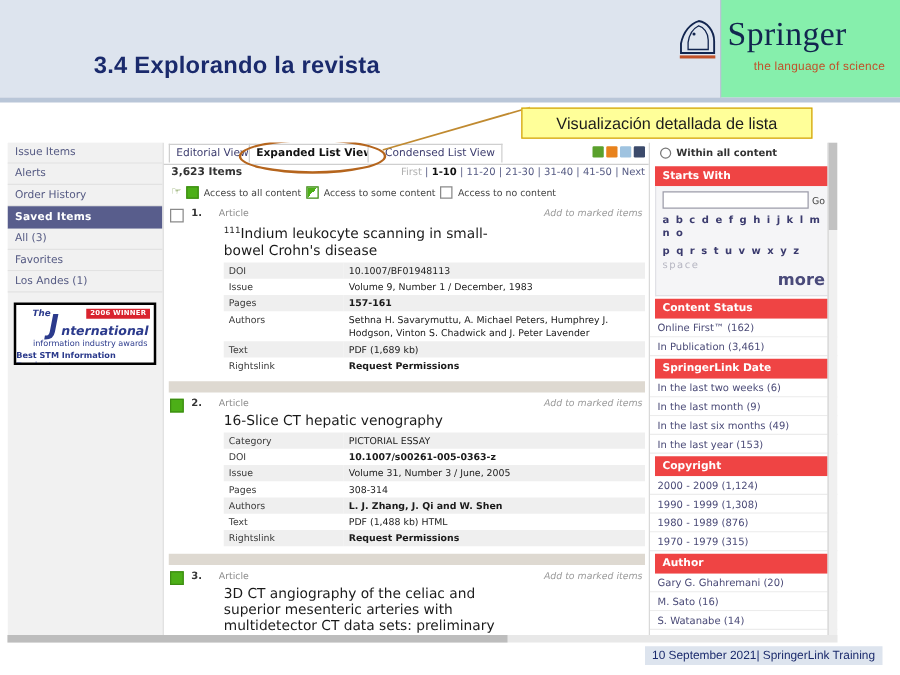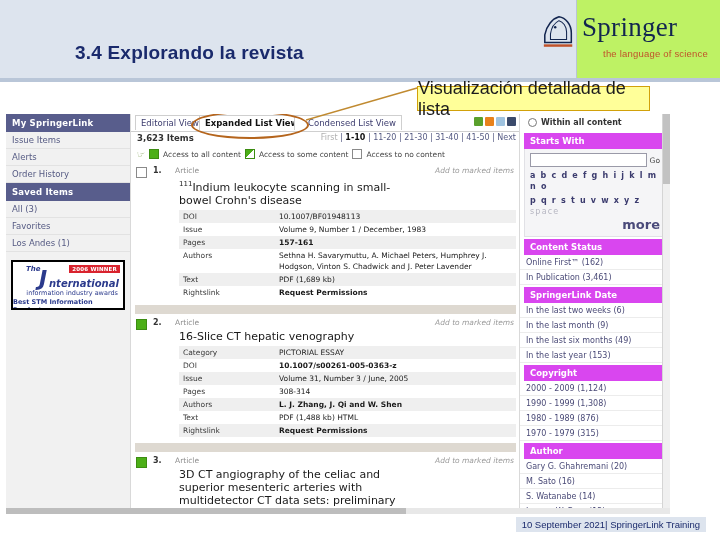--- a/index.html
+++ b/index.html
@@ -10,21 +10,21 @@
     position:relative;
   }
 
   
   .slide-header{
     position:absolute;left:0;top:0;width:720px;height:78px;
     background:#dde4ee;
   }
   .header-right{
     position:absolute;right:0;top:0;width:144px;height:78px;
-    background:#bef264;border-left:1px solid #b9c4d4;
+    background:#86efac;border-left:1px solid #b9c4d4;
     box-sizing:border-box;
   }
   .header-rule{
     position:absolute;left:0;top:78px;width:720px;height:4px;
     background:#b9c6d8;
   }
   .slide-title{
     position:absolute;left:75px;top:42px;
     font-size:19px;font-weight:bold;color:#1a2a6c;
     letter-spacing:.2px;white-space:nowrap;
@@ -43,21 +43,21 @@
     font-size:9.5px;color:#c0522a;letter-spacing:.2px;
   }
   .knight{position:absolute;left:6px;top:0;width:38px;height:36px;}
 
   
   .callout{
     position:absolute;left:417px;top:86px;width:233px;height:25px;
     background:#ffff99;border:1.6px solid #d2a10a;
     box-sizing:border-box;
     display:flex;align-items:center;justify-content:center;
-    font-size:18px;color:#1c1c1c;z-index:40;
+    font-size:13px;color:#1c1c1c;z-index:40;
   }
   .callout-line{
     position:absolute;left:306px;top:82px;width:120px;height:40px;z-index:39;
   }
 
   
   .shot{
     position:absolute;left:6px;top:114px;width:664px;height:394px;
     background:#ffffff;overflow:hidden;
     font-family:"DejaVu Sans","Liberation Sans",sans-serif;
@@ -155,21 +155,21 @@
   .rsb{
     position:absolute;right:0;top:0;width:150px;height:394px;
     background:#ffffff;border-left:1px solid #d9d9d9;
   }
   .rs-radio{
     display:flex;align-items:center;gap:4px;
     font-size:8px;color:#333;padding:4px 0 4px 8px;font-weight:bold;
   }
   .radio-o{width:7px;height:7px;border:1.2px solid #777;border-radius:50%;background:#fff;}
   .rs-head{
-    background:#d946ef;color:#fff;font-size:8.5px;font-weight:bold;
+    background:#ef4444;color:#fff;font-size:8.5px;font-weight:bold;
     padding:3px 6px;margin:2px 4px 0 4px;
   }
   .rs-panel{margin:0 4px;background:#f5f5f7;border:1px solid #e1e1e6;border-top:none;padding:4px 5px;}
   .sw-row{display:flex;gap:3px;align-items:center;}
   .sw-input{flex:1;height:12px;border:1px solid #9a9aa8;background:#fff;}
   .sw-go{font-size:7.5px;color:#444;}
   .alpha{font-size:8px;color:#3b3b6e;font-weight:bold;letter-spacing:1.2px;line-height:11px;margin-top:3px;}
   .alpha .dim{color:#b6b6c2;font-weight:normal;}
   .more{text-align:right;font-size:13px;color:#4a4a7a;font-weight:bold;}
   .rs-item{
@@ -216,21 +216,20 @@
 <div class="header-rule"></div>
 
 <svg class="callout-line" viewBox="0 0 120 40">
   <line x1="0" y1="38" x2="118" y2="4" stroke="#c08a30" stroke-width="1.4"></line>
 </svg>
 <div class="callout">Visualización detallada de lista</div>
 
 <div class="shot">
 
   <div class="lsb">
-    <div class="lsb-head">My SpringerLink</div>
     <div class="lsb-item">Issue Items</div>
     <div class="lsb-item">Alerts</div>
     <div class="lsb-item">Order History</div>
 
     <div class="lsb-head">Saved Items</div>
     <div class="lsb-item">All (3)</div>
     <div class="lsb-item">Favorites</div>
     <div class="lsb-item">Los Andes (1)</div>
 
     <div class="award">

